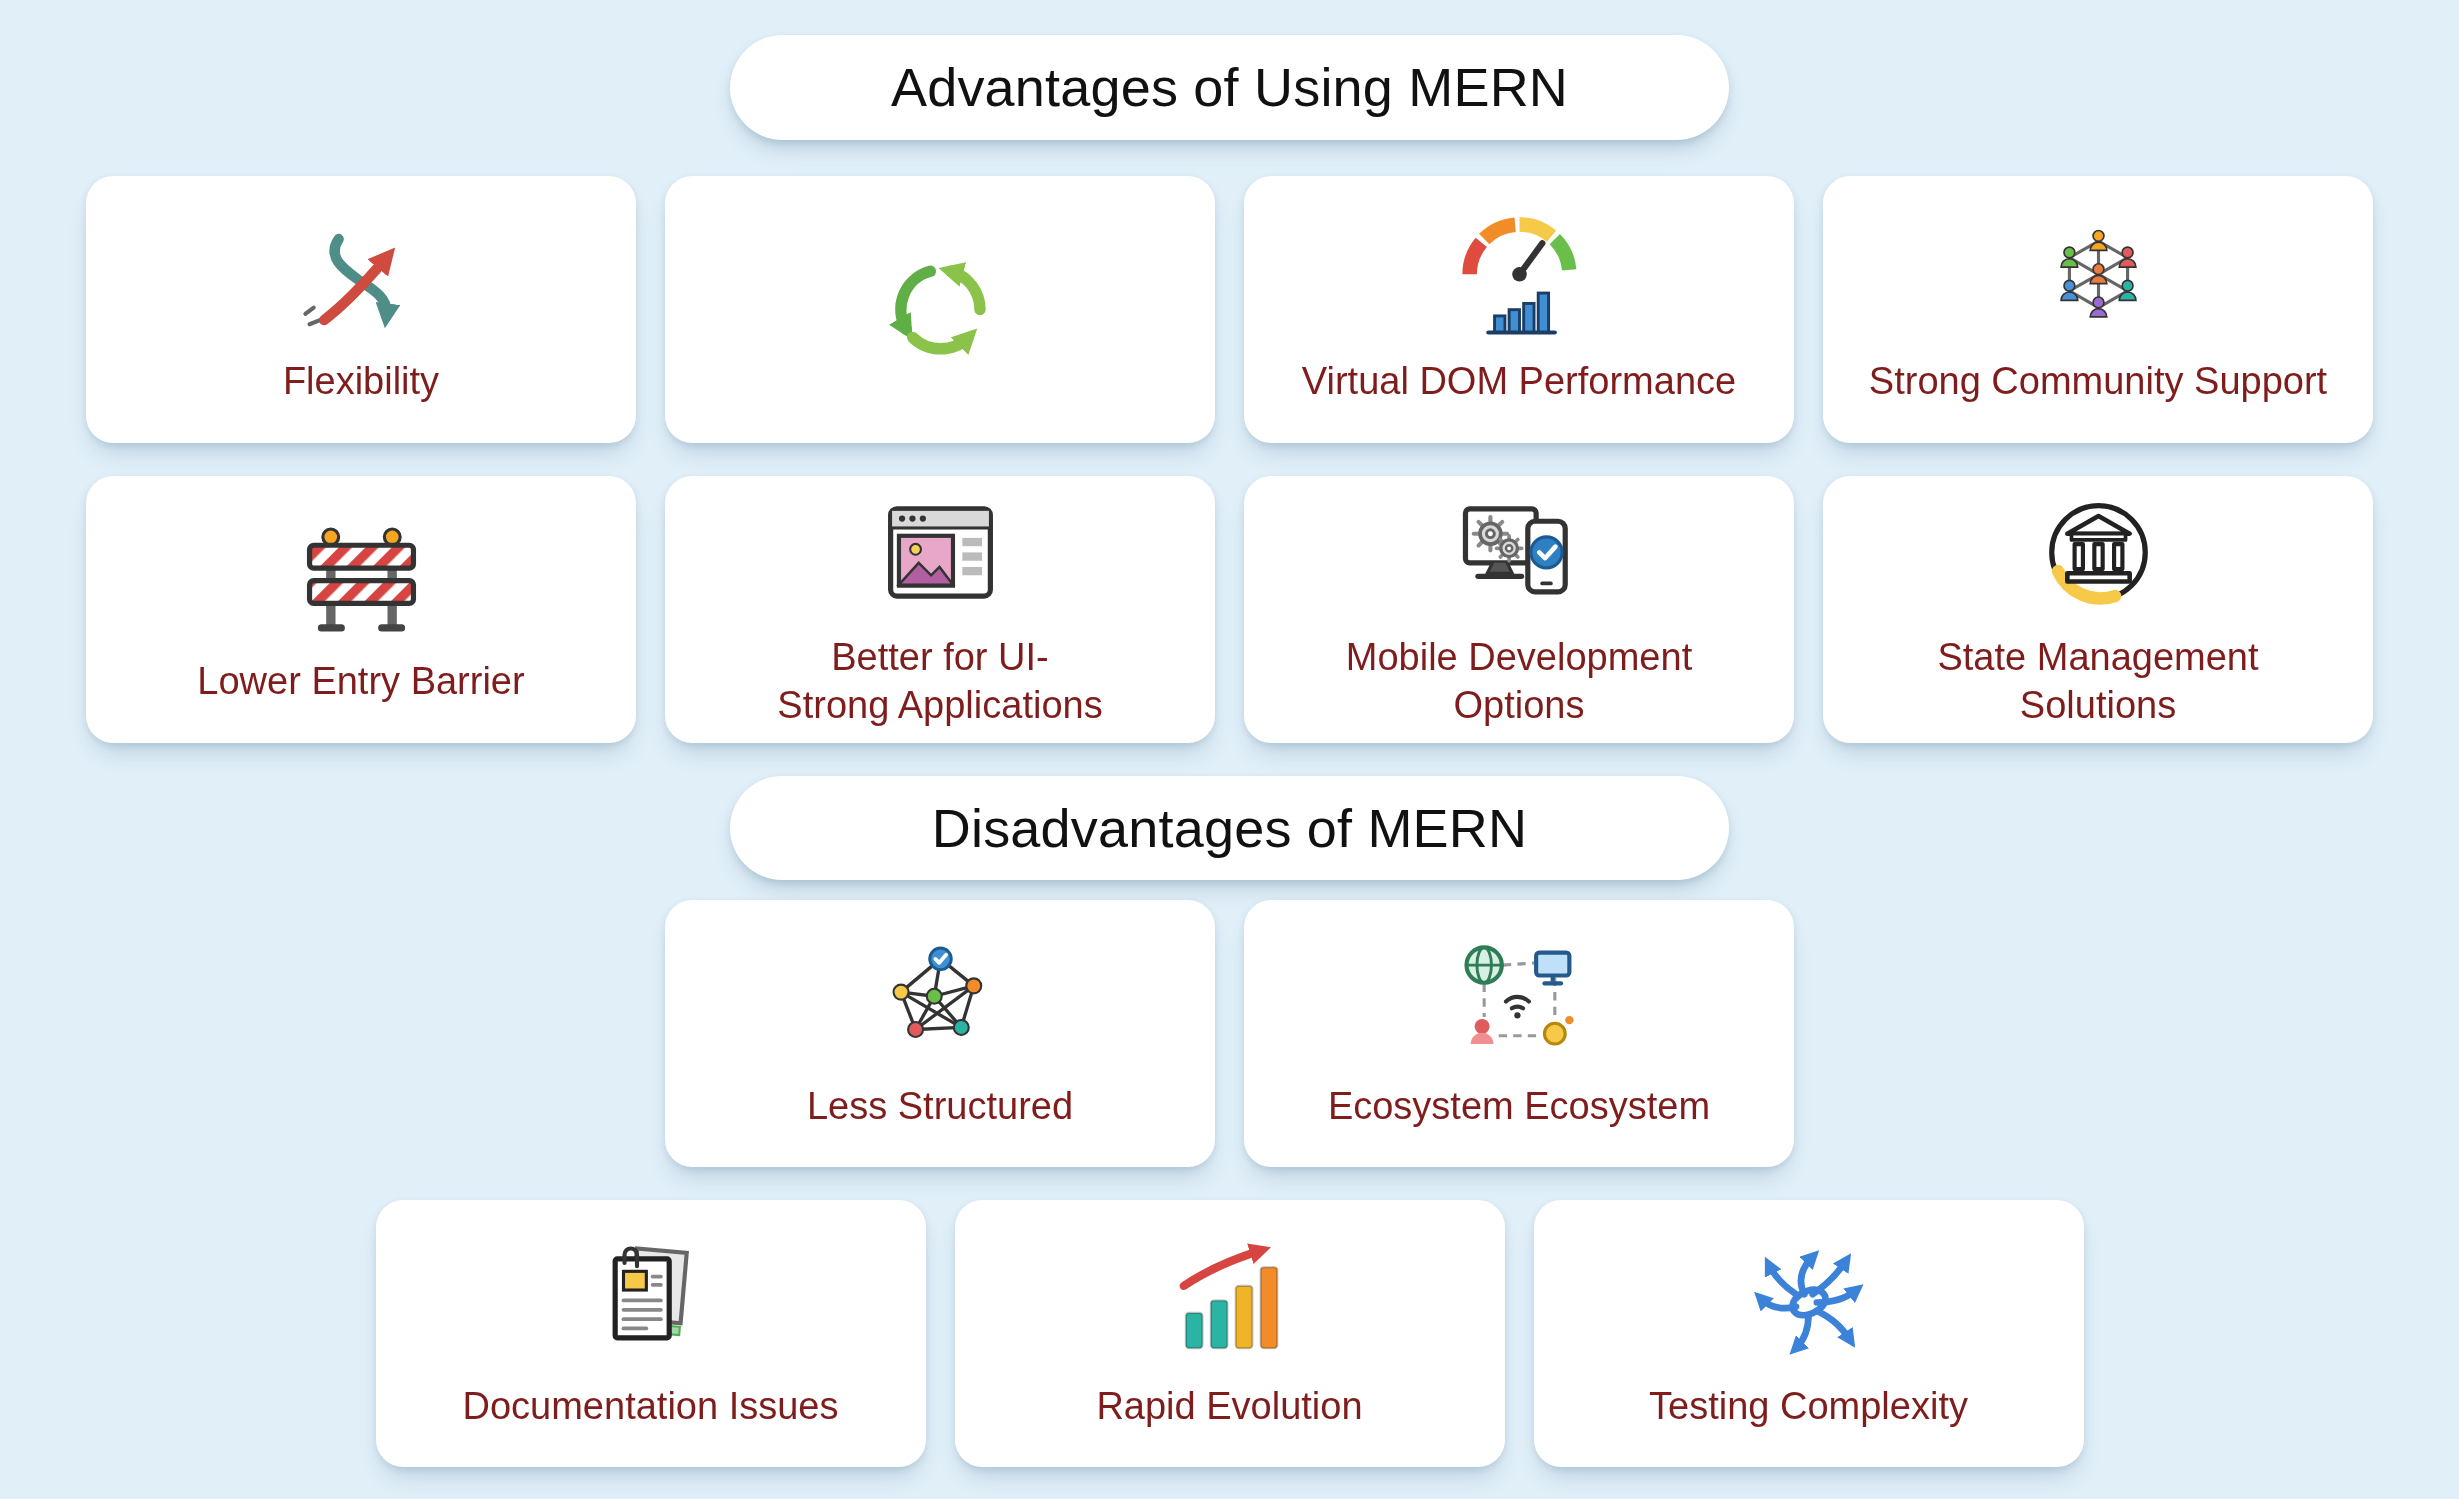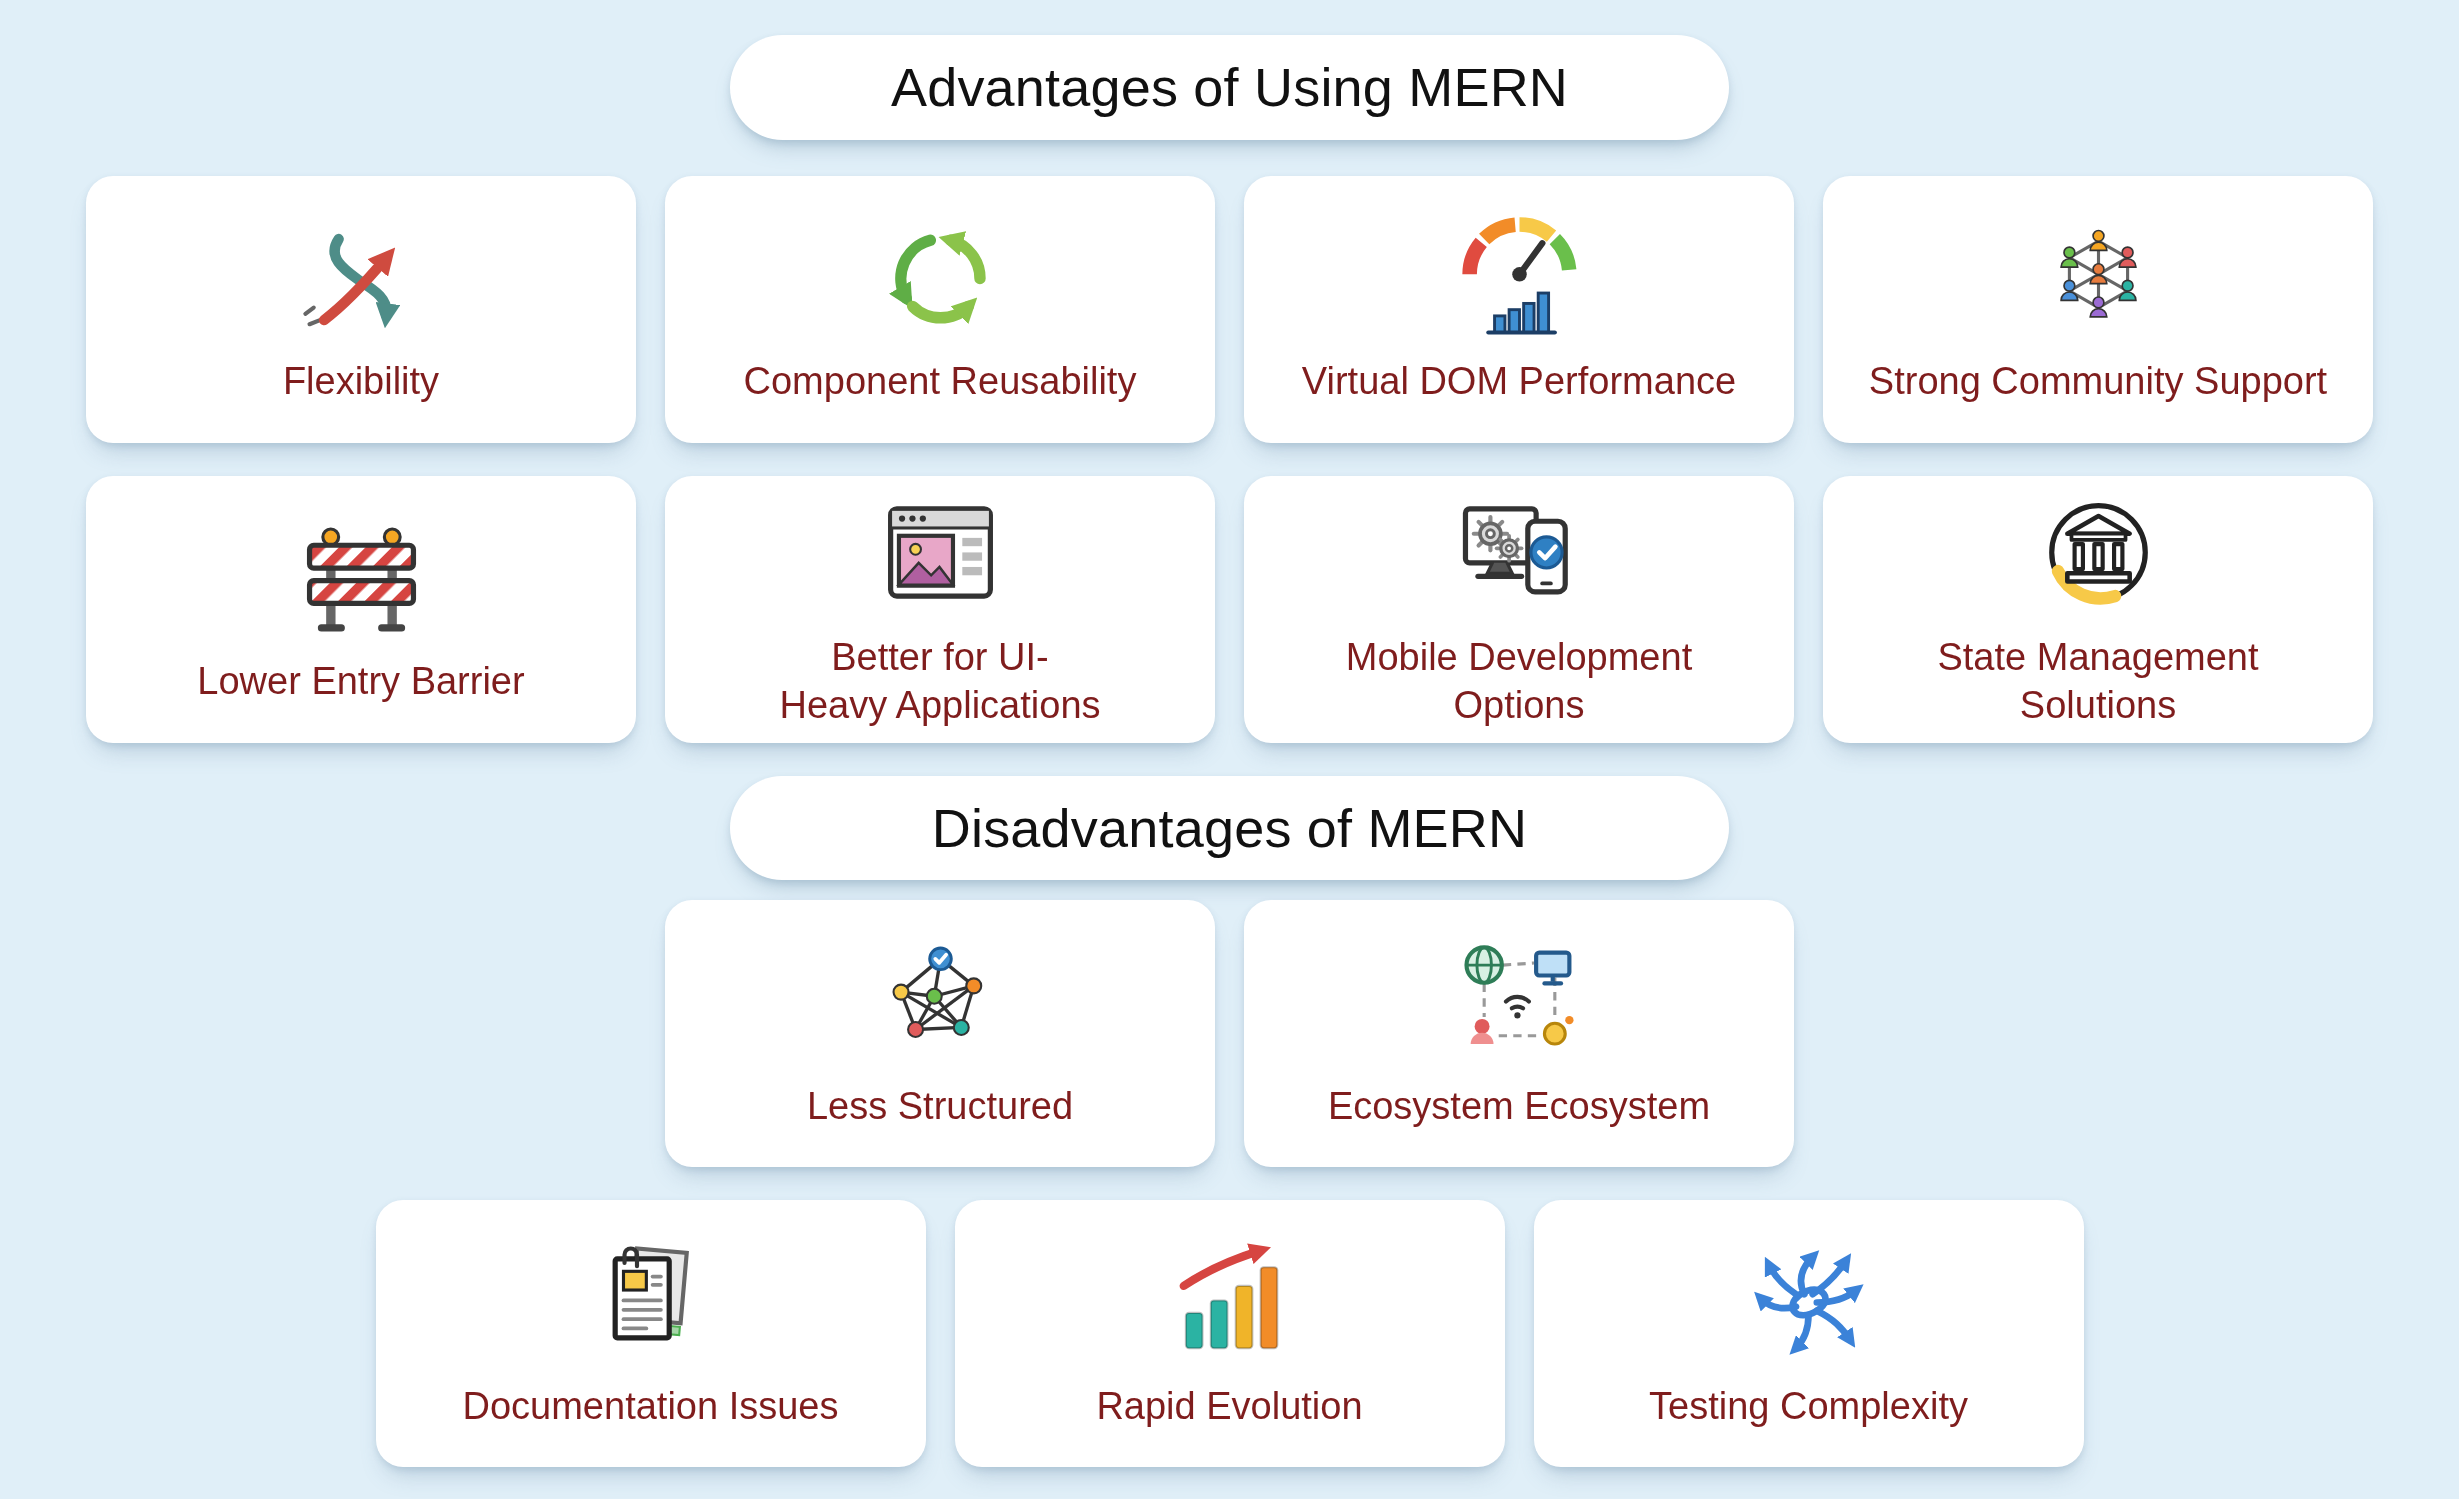--- a/index.html
+++ b/index.html
@@ -88,21 +88,20 @@
               </marker>
             <marker id="arr-rc2" viewBox="0 0 10 10" refX="5" refY="5" markerWidth="2.2" markerHeight="2.2" orient="auto">
                 <path d="M0 0 L10 5 L0 10 z" fill="#8bc34a"></path>
               </marker>
           </defs>
           <path d="M51 32 A19 19 0 0 0 36.9 13.6" stroke="#8bc34a" stroke-width="5.5" marker-end="url(#arr-rc2)"></path>
           <path d="M27.1 13.6 A19 19 0 0 0 15.5 41.5" stroke="#5fae46" stroke-width="5.5" marker-end="url(#arr-rc)"></path>
           <path d="M18.6 45.4 A19 19 0 0 0 45.4 45.4" stroke="#8bc34a" stroke-width="5.5" marker-end="url(#arr-rc2)"></path>
         </svg>
       </div>
-      <div class="card-label">Component Reusability</div>
     </div>
 
     <div class="card">
       <div class="icon-wrap">
         <svg class="ic" viewBox="0 0 64 64" fill="none">
           <g stroke-width="7" stroke-linecap="butt">
             <path d="M8 30 A24 24 0 0 1 13.6 14.6" stroke="#e04b3f"></path>
             <path d="M15 13 A24 24 0 0 1 29.9 6.1" stroke="#f28c28"></path>
             <path d="M32 6 A24 24 0 0 1 47.4 11.6" stroke="#f7c948"></path>
             <path d="M49 13 A24 24 0 0 1 55.9 27.9" stroke="#6abf4b"></path>
@@ -195,21 +194,21 @@
           <circle cx="23.5" cy="14.7" r="1.5" fill="#333"></circle>
           <rect x="12" y="23" width="26" height="24" fill="#e8a7c8" stroke="#333" stroke-width="2"></rect>
           <circle cx="20" cy="29.5" r="2.6" fill="#f7d154" stroke="#333" stroke-width="1"></circle>
           <path d="M12 46.5 L21.5 36 L27.5 42 L31.5 38 L38 46.5 Z" fill="#b05fa0" stroke="#333" stroke-width="1.2"></path>
           <rect x="42.5" y="24" width="9.5" height="4" fill="#bbb"></rect>
           <rect x="42.5" y="31" width="9.5" height="4" fill="#bbb"></rect>
           <rect x="42.5" y="38" width="9.5" height="4" fill="#bbb"></rect>
         </svg>
       </div>
       <div class="card-label">Better for UI-
-Heavy Applications</div>
+Strong Applications</div>
     </div>
 
     <div class="card">
       <div class="icon-wrap">
         <svg class="ic" viewBox="0 0 64 64" fill="none" stroke-linecap="round">
           <rect x="6" y="10" width="34" height="26" rx="2" fill="#ffffff" stroke="#333" stroke-width="2.5"></rect>
           <path d="M19 36 l-2.5 5 h12 l-2.5 -5" fill="#555" stroke="#333" stroke-width="1.5"></path>
           <line x1="12" y1="42.5" x2="33" y2="42.5" stroke="#333" stroke-width="2.5"></line>
           <g stroke="#8a8a8a" stroke-width="2">
             <line x1="10" y1="22" x2="26" y2="22"></line>

